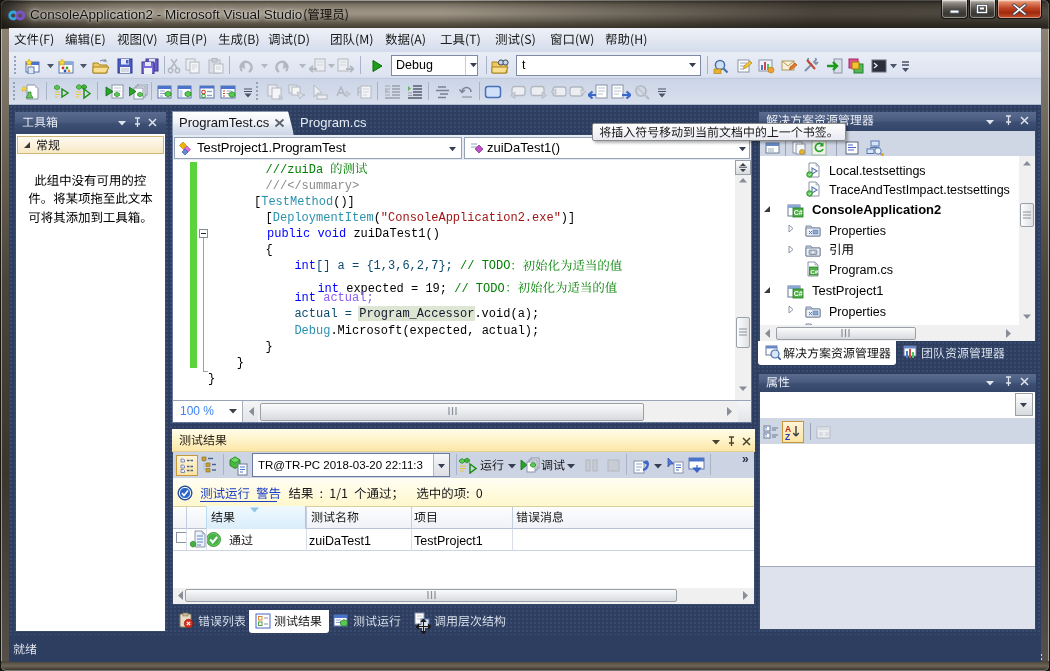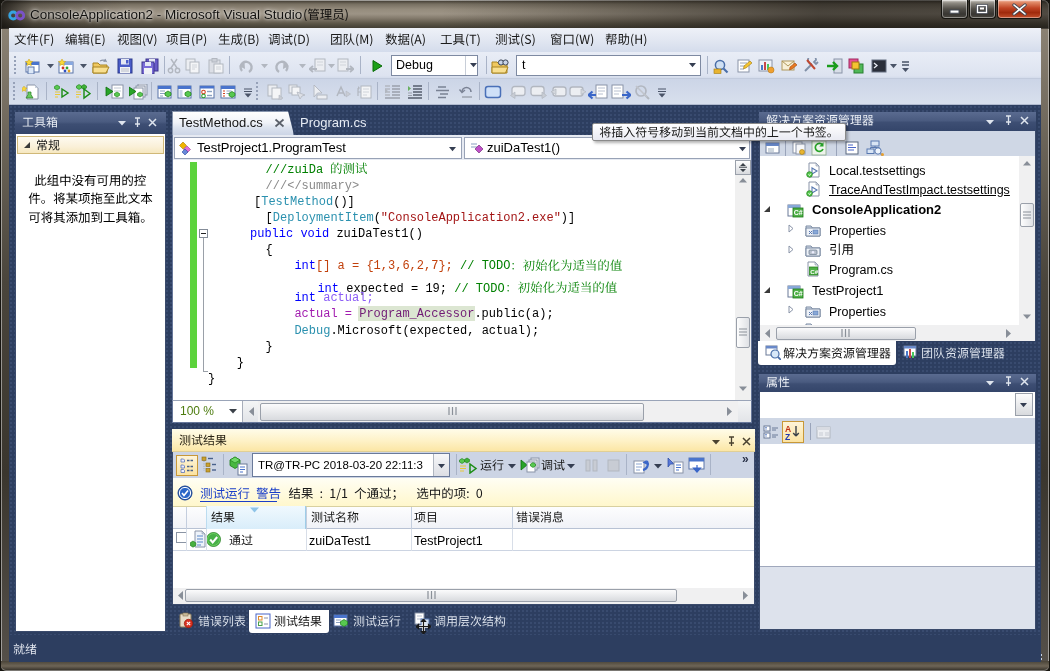--- a/index.html
+++ b/index.html
@@ -590,21 +590,21 @@
         <path transform="translate(4000 0)" d="M572 -716V65H644V-9H838V57H913V-716ZM644 -81V-643H838V-81ZM195 -827 194 -650H53V-577H192C185 -325 154 -103 28 29C47 41 74 64 86 81C221 -66 256 -306 265 -577H417C409 -192 400 -55 379 -26C370 -13 360 -9 345 -10C327 -10 284 -10 237 -14C250 7 257 39 259 61C304 64 350 65 378 61C407 57 426 48 444 22C475 -21 482 -167 490 -612C490 -623 490 -650 490 -650H267L269 -827Z"></path>
         <path transform="translate(5000 0)" d="M641 -754V-148H711V-754ZM839 -824V-37C839 -20 834 -15 817 -15C800 -14 745 -14 686 -16C698 4 710 38 714 59C787 59 840 57 871 44C901 32 912 10 912 -37V-824ZM62 -42 79 30C211 4 401 -32 579 -67L575 -133L365 -94V-251H565V-318H365V-425H294V-318H97V-251H294V-82ZM119 -439C143 -450 180 -454 493 -484C507 -461 519 -440 528 -422L585 -460C556 -517 490 -608 434 -675L379 -643C404 -613 430 -577 454 -543L198 -521C239 -575 280 -642 314 -708H585V-774H71V-708H230C198 -637 157 -573 142 -554C125 -530 110 -513 94 -510C103 -490 114 -455 119 -439Z"></path>
         <path transform="translate(6000 0)" d="M52 -72V3H951V-72H539V-650H900V-727H104V-650H456V-72Z"></path>
         <path transform="translate(7000 0)" d="M605 -84C716 -32 832 32 902 81L962 25C887 -22 766 -86 653 -137ZM328 -133C266 -79 141 -12 40 26C58 40 83 65 95 81C196 40 319 -25 399 -88ZM212 -792V-209H52V-141H951V-209H802V-792ZM284 -209V-300H727V-209ZM284 -586H727V-501H284ZM284 -644V-730H727V-644ZM284 -444H727V-357H284Z"></path>
         <path transform="translate(8000 0)" d="M570 -293H837V-191H570ZM570 -352V-451H837V-352ZM570 -132H837V-28H570ZM497 -519V79H570V35H837V73H913V-519ZM185 -844C153 -743 99 -643 36 -578C54 -568 86 -547 100 -536C133 -574 165 -624 194 -679H234C255 -639 274 -591 284 -556H235V-442H60V-372H220C176 -265 101 -148 33 -85C51 -71 71 -45 82 -27C134 -83 190 -168 235 -254V80H307V-256C349 -211 398 -156 420 -126L468 -185C444 -210 348 -300 307 -334V-372H466V-442H307V-551L354 -570C346 -599 329 -641 310 -679H488V-743H225C237 -771 248 -799 257 -827ZM578 -844C549 -745 496 -649 430 -587C449 -577 480 -556 494 -544C528 -580 561 -626 589 -678H649C682 -634 716 -580 729 -543L794 -571C781 -600 756 -641 728 -678H948V-743H620C632 -770 642 -798 651 -827Z"></path>
         <path transform="translate(9000 0)" d="M194 -244C111 -244 42 -176 42 -92C42 -7 111 61 194 61C279 61 347 -7 347 -92C347 -176 279 -244 194 -244ZM194 10C139 10 93 -35 93 -92C93 -147 139 -193 194 -193C251 -193 296 -147 296 -92C296 -35 251 10 194 10Z"></path>
       </g>
     </svg>
   </div>
 <div style="position:absolute;left:172px;top:111px;width:122px;height:24px;background:linear-gradient(180deg,#fefefe 0%,#f0f3f8 45%,#dbe2ee 70%,#ccd5e6 100%);border:1px solid #8795ad;border-bottom:none;clip-path:polygon(0 0, 116px 0, 122px 100%, 0 100%);"></div>
-<div style="position:absolute;left:179px;top:115px;font:normal 13px/16px 'Liberation Sans', sans-serif;color:#141414;white-space:pre;">TestMethod.cs</div>
+<div style="position:absolute;left:179px;top:115px;font:normal 13px/16px 'Liberation Sans', sans-serif;color:#141414;white-space:pre;">ProgramTest.cs</div>
 <svg style="position:absolute;left:274px;top:118px;" width="11" height="10" viewBox="0 0 11 10">
     <path d="M1.5 1.5 l8 7 M9.5 1.5 l-8 7" stroke="#5a6069" stroke-width="1.7"></path>
   </svg>
 <div style="position:absolute;left:300px;top:115px;font:normal 13px/16px 'Liberation Sans', sans-serif;color:#e6ebf4;white-space:pre;">Program.cs</div>
 <div style="position:absolute;left:172px;top:135px;width:580px;height:288px;background:#e6eaf2;border:1px solid #67779a;border-top:none;"></div>
 <div style="position:absolute;left:174px;top:137px;width:288px;height:22px;background:#fff;border:1px solid #98a2b6;"></div>
 <svg style="position:absolute;left:178px;top:141px;" width="16" height="15" viewBox="0 0 16 15">
     <path d="M5 1 l3.5 3.5 L5 8 1.5 4.5z" fill="#f0b400" stroke="#a87c00" stroke-width=".6"></path>
     <path d="M9 5 l3.5 3.5 L9 12 5.5 8.5z" fill="#e070d8" stroke="#983890" stroke-width=".6"></path>
     <path d="M7 8 l3 3 L7 14 4 11z" fill="#6888d8" stroke="#2848a0" stroke-width=".6"></path>
@@ -631,23 +631,23 @@
 <div style="position:absolute;left:265.6px;top:162.0px;font:12px/16px 'Liberation Mono', monospace;white-space:pre;"><span style="color:#008000">///zuiDa </span><span style="display:inline-block;vertical-align:-2.5px;"><svg style="display:block;" width="37.5" height="13.2" viewBox="0 -880 3000 1060">
         <g fill="#008000">
           <path transform="translate(0 0)" d="M545 -455 534 -448C584 -395 644 -308 655 -240C728 -184 786 -347 545 -455ZM333 -813 228 -837C219 -784 202 -712 190 -661H157L90 -693V47H101C129 47 152 32 152 24V-58H361V18H370C393 18 423 1 424 -6V-619C444 -623 461 -631 467 -639L388 -701L351 -661H224C247 -701 276 -753 296 -792C316 -792 329 -799 333 -813ZM361 -631V-381H152V-631ZM152 -352H361V-87H152ZM706 -807 603 -837C570 -683 507 -530 443 -431L457 -421C512 -476 561 -549 603 -632H847C840 -290 825 -62 788 -25C777 -14 769 -11 749 -11C726 -11 654 -18 608 -23L607 -5C648 2 691 14 706 25C721 36 726 55 726 76C774 76 814 62 841 28C889 -30 906 -253 913 -623C936 -625 948 -630 956 -639L877 -706L836 -661H617C636 -701 653 -744 668 -787C690 -786 702 -796 706 -807Z"></path>
           <path transform="translate(1000 0)" d="M541 -625 445 -650C444 -250 449 -67 232 63L246 81C506 -39 497 -238 504 -603C527 -603 537 -613 541 -625ZM494 -184 483 -176C531 -131 589 -53 604 8C674 58 722 -94 494 -184ZM313 -796V-199H321C351 -199 369 -212 369 -217V-736H585V-219H594C620 -219 643 -234 643 -239V-732C665 -734 676 -740 684 -748L613 -804L581 -766H381ZM950 -808 854 -819V-21C854 -6 850 0 832 0C814 0 725 -8 725 -8V8C764 13 788 21 800 31C813 42 818 59 820 78C904 69 913 37 913 -15V-782C937 -785 947 -794 950 -808ZM812 -694 721 -705V-143H732C753 -143 776 -157 776 -165V-668C801 -672 809 -681 812 -694ZM97 -203C86 -203 55 -203 55 -203V-181C76 -179 89 -177 103 -167C122 -153 129 -72 114 29C116 60 128 78 146 78C180 78 199 52 201 10C204 -73 176 -120 175 -165C174 -189 180 -220 187 -251C196 -298 255 -518 286 -639L267 -642C135 -259 135 -259 120 -225C112 -203 108 -203 97 -203ZM48 -602 38 -593C73 -564 115 -511 128 -469C194 -427 243 -559 48 -602ZM114 -828 104 -819C145 -790 195 -736 208 -691C279 -648 324 -792 114 -828Z"></path>
           <path transform="translate(2000 0)" d="M793 -807 782 -801C810 -769 843 -714 851 -672C911 -625 973 -745 793 -807ZM107 -834 95 -826C137 -780 191 -701 206 -642C274 -595 323 -737 107 -834ZM228 -531C247 -535 261 -542 265 -549L200 -604L167 -569H39L48 -539H166V-90C166 -72 161 -66 130 -49L173 31C182 27 194 15 200 -4C271 -78 333 -151 365 -189L354 -201L228 -105ZM594 -463 554 -413H319L327 -383H457V-98C388 -80 331 -66 298 -60L337 14C346 10 353 2 357 -9C495 -64 600 -109 675 -142L671 -156L519 -115V-383H641C655 -383 664 -388 666 -399C639 -427 594 -463 594 -463ZM885 -658 839 -600H724C723 -662 723 -727 724 -792C749 -795 758 -806 759 -819L655 -832C655 -751 656 -674 658 -600H305L313 -571H660C672 -296 713 -81 847 31C882 65 939 92 963 64C972 54 969 36 944 -1L959 -152L947 -154C935 -113 919 -67 908 -41C900 -22 895 -21 881 -35C766 -126 732 -331 725 -571H943C957 -571 967 -576 970 -587C937 -617 885 -658 885 -658Z"></path>
         </g>
       </svg></span></div>
 <div style="position:absolute;left:265.6px;top:178.05px;font:12px/16px 'Liberation Mono', monospace;white-space:pre;"><span style="color:#8a8a8a">///&lt;/summary&gt;</span></div>
 <div style="position:absolute;left:254px;top:194.1px;font:12px/16px 'Liberation Mono', monospace;white-space:pre;"><span style="color:#000">[</span><span style="color:#2B91AF">TestMethod</span><span style="color:#000">()]</span></div>
 <div style="position:absolute;left:265.6px;top:210.15px;font:12px/16px 'Liberation Mono', monospace;white-space:pre;"><span style="color:#000">[</span><span style="color:#2B91AF">DeploymentItem</span><span style="color:#000">(</span><span style="color:#A31515">"ConsoleApplication2.exe"</span><span style="color:#000">)]</span></div>
-<div style="position:absolute;left:250px;top:226.2px;font:12px/16px 'Liberation Mono', monospace;white-space:pre;"><span style="color:#0000FF">public void</span><span style="color:#000"> zuiDaTest1()</span></div>
+<div style="position:absolute;left:267px;top:226.2px;font:12px/16px 'Liberation Mono', monospace;white-space:pre;"><span style="color:#0000FF">public void</span><span style="color:#000"> zuiDaTest1()</span></div>
 <div style="position:absolute;left:265.6px;top:242.25px;font:12px/16px 'Liberation Mono', monospace;white-space:pre;"><span style="color:#000">{</span></div>
-<div style="position:absolute;left:294.4px;top:258.3px;font:12px/16px 'Liberation Mono', monospace;white-space:pre;"><span style="color:#0000FF">int</span><span style="color:#c2410c">[] a = {1,3,6,2,7}; </span><span style="color:#008000">// TODO</span><span style="display:inline-block;vertical-align:-2.5px;"><svg style="display:block;" width="112.5" height="13.2" viewBox="0 -880 9000 1060">
+<div style="position:absolute;left:294.4px;top:258.3px;font:12px/16px 'Liberation Mono', monospace;white-space:pre;"><span style="color:#0000FF">int</span><span style="color:#0c4a6e">[] a = {1,3,6,2,7}; </span><span style="color:#008000">// TODO</span><span style="display:inline-block;vertical-align:-2.5px;"><svg style="display:block;" width="112.5" height="13.2" viewBox="0 -880 9000 1060">
         <g fill="#008000">
           <path transform="translate(0 0)" d="M232 -34C268 -34 294 -62 294 -94C294 -129 268 -155 232 -155C196 -155 170 -129 170 -94C170 -62 196 -34 232 -34ZM232 -436C268 -436 294 -464 294 -496C294 -531 268 -557 232 -557C196 -557 170 -531 170 -496C170 -464 196 -436 232 -436Z"></path>
           <path transform="translate(1000 0)" d="M156 -839 146 -831C185 -795 232 -731 244 -681C313 -635 364 -776 156 -839ZM606 -693C590 -344 553 -72 326 61L340 77C610 -56 657 -307 678 -693H861C854 -314 838 -68 799 -29C787 -16 779 -14 759 -14C737 -14 669 -21 626 -25L625 -7C664 0 704 11 720 23C733 34 736 52 736 73C782 73 824 58 852 22C901 -39 919 -277 926 -685C948 -687 962 -693 969 -701L891 -767L851 -723H417L426 -693ZM272 55V-353C323 -314 384 -257 407 -211C470 -177 505 -280 343 -349C376 -370 409 -398 436 -426C453 -418 468 -423 474 -431L407 -485C380 -436 346 -391 316 -360L272 -373V-405C327 -470 373 -538 404 -603C429 -605 440 -606 449 -613L376 -685L332 -644H35L44 -614H332C274 -476 149 -309 23 -209L36 -197C95 -234 153 -281 206 -334V79H217C249 79 272 62 272 55Z"></path>
           <path transform="translate(2000 0)" d="M761 -668 749 -659C789 -620 834 -564 864 -507C722 -498 586 -490 501 -488C582 -571 670 -693 718 -779C739 -778 751 -787 755 -796L651 -837C620 -743 533 -572 465 -499C457 -492 439 -487 439 -487L479 -403C486 -406 492 -412 498 -423C648 -443 783 -468 875 -486C886 -461 895 -437 898 -414C973 -356 1025 -537 761 -668ZM279 -798C307 -798 315 -808 319 -820L218 -843C209 -786 190 -699 167 -608H38L47 -578H160C132 -467 100 -353 75 -286C125 -253 184 -208 237 -161C191 -73 125 3 32 64L43 78C148 24 222 -45 275 -125C315 -86 350 -46 371 -10C430 24 475 -61 309 -182C369 -297 394 -431 409 -570C431 -572 440 -574 447 -583L375 -649L337 -608H232C252 -681 268 -748 279 -798ZM554 -37V-295H834V-37ZM493 -356V75H502C534 75 554 60 554 56V-7H834V65H844C873 65 896 51 896 46V-290C917 -294 928 -299 934 -307L862 -363L830 -324H566ZM133 -282C164 -366 197 -476 224 -578H344C332 -447 310 -322 262 -212C227 -235 184 -258 133 -282Z"></path>
           <path transform="translate(3000 0)" d="M821 -662C760 -573 667 -471 558 -377V-782C582 -786 592 -796 594 -810L492 -822V-323C424 -269 352 -219 280 -178L290 -165C360 -196 428 -233 492 -273V-38C492 29 520 49 613 49H737C921 49 963 38 963 4C963 -10 956 -17 930 -27L927 -175H914C900 -108 887 -48 878 -31C873 -22 867 -19 854 -17C836 -16 795 -15 739 -15H620C569 -15 558 -26 558 -54V-317C685 -405 792 -505 866 -592C889 -583 900 -585 908 -595ZM301 -836C236 -633 126 -433 22 -311L36 -302C88 -345 138 -399 185 -460V77H198C222 77 250 62 251 57V-519C269 -522 278 -529 282 -538L249 -551C293 -621 334 -698 368 -780C391 -778 403 -787 408 -798Z"></path>
           <path transform="translate(4000 0)" d="M549 -417 537 -410C583 -355 635 -265 641 -195C713 -132 779 -297 549 -417ZM183 -801 172 -793C218 -749 275 -673 286 -613C358 -559 414 -714 183 -801ZM542 -798C567 -801 575 -812 577 -826L468 -837C468 -746 468 -654 458 -563H67L76 -534H454C425 -322 333 -116 43 55L56 73C395 -93 493 -314 525 -534H838C826 -288 803 -59 762 -22C749 -10 740 -9 716 -9C690 -9 592 -17 534 -24L533 -6C584 2 643 14 663 27C680 38 685 55 685 74C740 74 783 61 813 28C866 -27 894 -258 904 -525C927 -527 939 -533 947 -540L868 -607L828 -563H528C538 -643 540 -722 542 -798Z"></path>
           <path transform="translate(5000 0)" d="M104 -822 92 -815C137 -760 196 -672 214 -607C285 -556 335 -704 104 -822ZM880 -633 832 -571H664V-730C733 -741 797 -753 849 -766C873 -756 891 -756 901 -764L823 -837C720 -794 520 -739 357 -715L361 -697C438 -701 520 -709 598 -720V-571H318L326 -541H598V-385H477L408 -417V-63H418C445 -63 472 -78 472 -84V-127H796V-70H805C827 -70 860 -85 861 -92V-344C881 -348 897 -355 904 -363L822 -426L785 -385H664V-541H943C957 -541 967 -546 970 -557C936 -589 880 -633 880 -633ZM796 -356V-156H472V-356ZM184 -130C143 -99 83 -43 41 -12L101 63C108 56 110 48 106 40C136 -7 189 -77 210 -109C220 -122 229 -124 242 -110C335 8 431 44 618 44C725 44 815 44 907 44C912 15 928 -6 958 -13V-25C843 -21 751 -20 639 -20C455 -20 347 -40 256 -137C252 -141 248 -145 245 -146V-463C272 -467 286 -474 293 -482L207 -553L169 -502H37L43 -473H184Z"></path>
           <path transform="translate(6000 0)" d="M875 -734 774 -779C733 -682 678 -578 635 -513L650 -503C711 -557 781 -639 836 -719C857 -716 870 -723 875 -734ZM152 -773 140 -765C196 -703 269 -602 289 -525C364 -469 413 -636 152 -773ZM569 -826 466 -837V-472H99L108 -443H779V-252H153L162 -223H779V-20H93L102 9H779V78H789C813 78 844 61 845 54V-430C865 -434 882 -442 889 -450L807 -514L769 -472H532V-798C557 -802 567 -812 569 -826Z"></path>
           <path transform="translate(7000 0)" d="M545 -455 534 -448C584 -395 644 -308 655 -240C728 -184 786 -347 545 -455ZM333 -813 228 -837C219 -784 202 -712 190 -661H157L90 -693V47H101C129 47 152 32 152 24V-58H361V18H370C393 18 423 1 424 -6V-619C444 -623 461 -631 467 -639L388 -701L351 -661H224C247 -701 276 -753 296 -792C316 -792 329 -799 333 -813ZM361 -631V-381H152V-631ZM152 -352H361V-87H152ZM706 -807 603 -837C570 -683 507 -530 443 -431L457 -421C512 -476 561 -549 603 -632H847C840 -290 825 -62 788 -25C777 -14 769 -11 749 -11C726 -11 654 -18 608 -23L607 -5C648 2 691 14 706 25C721 36 726 55 726 76C774 76 814 62 841 28C889 -30 906 -253 913 -623C936 -625 948 -630 956 -639L877 -706L836 -661H617C636 -701 653 -744 668 -787C690 -786 702 -796 706 -807Z"></path>
           <path transform="translate(8000 0)" d="M258 -556 221 -570C257 -637 289 -710 316 -785C339 -784 350 -793 355 -804L248 -838C198 -646 111 -452 27 -330L41 -321C83 -362 124 -413 161 -469V76H174C200 76 226 59 227 53V-537C245 -540 255 -547 258 -556ZM860 -768 811 -708H638L646 -802C666 -804 678 -815 679 -829L579 -838L576 -708H314L322 -678H575L571 -571H466L392 -603V9H269L277 38H949C963 38 971 33 974 22C945 -7 896 -47 896 -47L853 9H840V-532C864 -535 879 -540 886 -550L799 -616L764 -571H626L636 -678H920C934 -678 945 -683 946 -694C913 -726 860 -768 860 -768ZM455 9V-121H775V9ZM455 -151V-263H775V-151ZM455 -292V-402H775V-292ZM455 -432V-541H775V-432Z"></path>
@@ -661,21 +661,21 @@
           <path transform="translate(3000 0)" d="M821 -662C760 -573 667 -471 558 -377V-782C582 -786 592 -796 594 -810L492 -822V-323C424 -269 352 -219 280 -178L290 -165C360 -196 428 -233 492 -273V-38C492 29 520 49 613 49H737C921 49 963 38 963 4C963 -10 956 -17 930 -27L927 -175H914C900 -108 887 -48 878 -31C873 -22 867 -19 854 -17C836 -16 795 -15 739 -15H620C569 -15 558 -26 558 -54V-317C685 -405 792 -505 866 -592C889 -583 900 -585 908 -595ZM301 -836C236 -633 126 -433 22 -311L36 -302C88 -345 138 -399 185 -460V77H198C222 77 250 62 251 57V-519C269 -522 278 -529 282 -538L249 -551C293 -621 334 -698 368 -780C391 -778 403 -787 408 -798Z"></path>
           <path transform="translate(4000 0)" d="M549 -417 537 -410C583 -355 635 -265 641 -195C713 -132 779 -297 549 -417ZM183 -801 172 -793C218 -749 275 -673 286 -613C358 -559 414 -714 183 -801ZM542 -798C567 -801 575 -812 577 -826L468 -837C468 -746 468 -654 458 -563H67L76 -534H454C425 -322 333 -116 43 55L56 73C395 -93 493 -314 525 -534H838C826 -288 803 -59 762 -22C749 -10 740 -9 716 -9C690 -9 592 -17 534 -24L533 -6C584 2 643 14 663 27C680 38 685 55 685 74C740 74 783 61 813 28C866 -27 894 -258 904 -525C927 -527 939 -533 947 -540L868 -607L828 -563H528C538 -643 540 -722 542 -798Z"></path>
           <path transform="translate(5000 0)" d="M104 -822 92 -815C137 -760 196 -672 214 -607C285 -556 335 -704 104 -822ZM880 -633 832 -571H664V-730C733 -741 797 -753 849 -766C873 -756 891 -756 901 -764L823 -837C720 -794 520 -739 357 -715L361 -697C438 -701 520 -709 598 -720V-571H318L326 -541H598V-385H477L408 -417V-63H418C445 -63 472 -78 472 -84V-127H796V-70H805C827 -70 860 -85 861 -92V-344C881 -348 897 -355 904 -363L822 -426L785 -385H664V-541H943C957 -541 967 -546 970 -557C936 -589 880 -633 880 -633ZM796 -356V-156H472V-356ZM184 -130C143 -99 83 -43 41 -12L101 63C108 56 110 48 106 40C136 -7 189 -77 210 -109C220 -122 229 -124 242 -110C335 8 431 44 618 44C725 44 815 44 907 44C912 15 928 -6 958 -13V-25C843 -21 751 -20 639 -20C455 -20 347 -40 256 -137C252 -141 248 -145 245 -146V-463C272 -467 286 -474 293 -482L207 -553L169 -502H37L43 -473H184Z"></path>
           <path transform="translate(6000 0)" d="M875 -734 774 -779C733 -682 678 -578 635 -513L650 -503C711 -557 781 -639 836 -719C857 -716 870 -723 875 -734ZM152 -773 140 -765C196 -703 269 -602 289 -525C364 -469 413 -636 152 -773ZM569 -826 466 -837V-472H99L108 -443H779V-252H153L162 -223H779V-20H93L102 9H779V78H789C813 78 844 61 845 54V-430C865 -434 882 -442 889 -450L807 -514L769 -472H532V-798C557 -802 567 -812 569 -826Z"></path>
           <path transform="translate(7000 0)" d="M545 -455 534 -448C584 -395 644 -308 655 -240C728 -184 786 -347 545 -455ZM333 -813 228 -837C219 -784 202 -712 190 -661H157L90 -693V47H101C129 47 152 32 152 24V-58H361V18H370C393 18 423 1 424 -6V-619C444 -623 461 -631 467 -639L388 -701L351 -661H224C247 -701 276 -753 296 -792C316 -792 329 -799 333 -813ZM361 -631V-381H152V-631ZM152 -352H361V-87H152ZM706 -807 603 -837C570 -683 507 -530 443 -431L457 -421C512 -476 561 -549 603 -632H847C840 -290 825 -62 788 -25C777 -14 769 -11 749 -11C726 -11 654 -18 608 -23L607 -5C648 2 691 14 706 25C721 36 726 55 726 76C774 76 814 62 841 28C889 -30 906 -253 913 -623C936 -625 948 -630 956 -639L877 -706L836 -661H617C636 -701 653 -744 668 -787C690 -786 702 -796 706 -807Z"></path>
           <path transform="translate(8000 0)" d="M258 -556 221 -570C257 -637 289 -710 316 -785C339 -784 350 -793 355 -804L248 -838C198 -646 111 -452 27 -330L41 -321C83 -362 124 -413 161 -469V76H174C200 76 226 59 227 53V-537C245 -540 255 -547 258 -556ZM860 -768 811 -708H638L646 -802C666 -804 678 -815 679 -829L579 -838L576 -708H314L322 -678H575L571 -571H466L392 -603V9H269L277 38H949C963 38 971 33 974 22C945 -7 896 -47 896 -47L853 9H840V-532C864 -535 879 -540 886 -550L799 -616L764 -571H626L636 -678H920C934 -678 945 -683 946 -694C913 -726 860 -768 860 -768ZM455 9V-121H775V9ZM455 -151V-263H775V-151ZM455 -292V-402H775V-292ZM455 -432V-541H775V-432Z"></path>
         </g>
       </svg></span></div>
 <div style="position:absolute;left:294.4px;top:290.4px;font:12px/16px 'Liberation Mono', monospace;white-space:pre;"><span style="color:#0000FF">int</span><span style="color:#8b5cf6"> actual;</span></div>
 <div style="position:absolute;left:358.2px;top:306.0px;width:117px;height:15px;background:#dce6d2;"></div>
-<div style="position:absolute;left:294.4px;top:306.45000000000005px;font:12px/16px 'Liberation Mono', monospace;white-space:pre;"><span style="color:#a21caf">actual = </span><span style="color:#701a75">Program_Accessor</span><span style="color:#000">.public(a);</span></div>
+<div style="position:absolute;left:294.4px;top:306.45000000000005px;font:12px/16px 'Liberation Mono', monospace;white-space:pre;"><span style="color:#0c4a6e">actual = </span><span style="color:#0f172a">Program_Accessor</span><span style="color:#000">.void(a);</span></div>
 <div style="position:absolute;left:294.4px;top:322.5px;font:12px/16px 'Liberation Mono', monospace;white-space:pre;"><span style="color:#2B91AF">Debug</span><span style="color:#000">.Microsoft(expected, actual);</span></div>
 <div style="position:absolute;left:265.6px;top:338.55px;font:12px/16px 'Liberation Mono', monospace;white-space:pre;"><span style="color:#000">}</span></div>
 <div style="position:absolute;left:236.8px;top:354.6px;font:12px/16px 'Liberation Mono', monospace;white-space:pre;"><span style="color:#000">}</span></div>
 <div style="position:absolute;left:208.0px;top:370.65px;font:12px/16px 'Liberation Mono', monospace;white-space:pre;"><span style="color:#000">}</span></div>
 <div style="position:absolute;left:735px;top:160px;width:16px;height:240px;background:#f0f0f0;"></div>
 <div style="position:absolute;left:735px;top:160px;width:16px;height:15px;background:linear-gradient(180deg,#fdfdfd,#d8dade);border:1px solid #9aa0aa;"></div>
 <svg style="position:absolute;left:739px;top:163px;" width="8" height="9" viewBox="0 0 8 9">
     <path d="M4 0 l3 3 h-6z M4 9 l3 -3 h-6z" fill="#3a4048"></path>
     <path d="M0 4.2 h8" stroke="#3a4048"></path>
   </svg>
@@ -684,21 +684,21 @@
   </svg>
 <div style="position:absolute;left:736px;top:317px;width:14px;height:31px;background:linear-gradient(90deg,#fdfdfd,#dfe1e5);border:1px solid #9aa0aa;border-radius:2px;"></div>
 <svg style="position:absolute;left:739px;top:328px;" width="8" height="8" viewBox="0 0 8 8">
     <path d="M0 1 h8 M0 4 h8 M0 7 h8" stroke="#8a9098" stroke-width="1"></path>
   </svg>
 <svg style="position:absolute;left:739px;top:386px;" width="8" height="5" viewBox="0 0 8 5">
     <path d="M4 5 l4 -4.5 h-8z" fill="#888e98"></path>
   </svg>
 <div style="position:absolute;left:172px;top:400px;width:580px;height:23px;background:linear-gradient(180deg,#f4f5f6,#e2e4e8);border:1px solid #67779a;border-top:1px solid #9aa4b8;"></div>
 <div style="position:absolute;left:173px;top:401px;width:70px;height:21px;background:#fff;border-right:1px solid #a8aeba;"></div>
-<div style="position:absolute;left:180px;top:404px;font:normal 12px/15px 'Liberation Sans', sans-serif;color:#4d7c0f;white-space:pre;">100 %</div>
+<div style="position:absolute;left:180px;top:404px;font:normal 12px/15px 'Liberation Sans', sans-serif;color:#3b82f6;white-space:pre;">100 %</div>
 <svg style="position:absolute;left:229px;top:409px;" width="8" height="5" viewBox="0 0 8 5">
     <path d="M0 0 h8 l-4 4.5z" fill="#3a4048"></path>
   </svg>
 <svg style="position:absolute;left:248px;top:407px;" width="6" height="9" viewBox="0 0 6 9">
     <path d="M6 0 l-5 4.5 5 4.5z" fill="#888e98"></path>
   </svg>
 <div style="position:absolute;left:258px;top:401px;width:480px;height:21px;background:#f0f0f1;"></div>
 <div style="position:absolute;left:260px;top:402.5px;width:384px;height:18px;background:linear-gradient(180deg,#fbfbfc,#d8dade);border:1px solid #9aa0aa;border-radius:2px;"></div>
 <svg style="position:absolute;left:448px;top:407px;" width="9" height="8" viewBox="0 0 9 8">
     <path d="M1 0 v8 M4.5 0 v8 M8 0 v8" stroke="#8a9098" stroke-width="1.2"></path>
@@ -770,21 +770,21 @@
     <path d="M2.5 12.5 l1 1 1.5 -2" stroke="#fff" stroke-width=".9" fill="none"></path>
   </svg>
 <div style="position:absolute;left:829px;top:164px;font:normal 12.5px/15.5px 'Liberation Sans', sans-serif;color:#000;white-space:pre;">Local.testsettings</div>
 <svg style="position:absolute;left:806px;top:181px;" width="15" height="16" viewBox="0 0 15 16">
     <path d="M3 1 h7 l3 3 v11 h-10z" fill="#fff" stroke="#8a94a8"></path>
     <path d="M10 1 l3 3 h-3z" fill="#d8dee8" stroke="#8a94a8" stroke-width=".6"></path>
     <path d="M6 6 l5 3 -5 3z" fill="none" stroke="#5878b0" stroke-width="1.1"></path>
     <circle cx="3.5" cy="12.5" r="2.8" fill="#58c850" stroke="#1a7c14" stroke-width=".7"></circle>
     <path d="M2.5 12.5 l1 1 1.5 -2" stroke="#fff" stroke-width=".9" fill="none"></path>
   </svg>
-<div style="position:absolute;left:829px;top:183px;font:normal 12.5px/15.5px 'Liberation Sans', sans-serif;color:#000;white-space:pre;text-decoration:underline;">TraceAndTestImpact.testsettings</div>
+<div style="position:absolute;left:829px;top:183px;font:normal 12.5px/15.5px 'Liberation Sans', sans-serif;color:#000;white-space:pre;">TraceAndTestImpact.testsettings</div>
 <svg style="position:absolute;left:763px;top:205px;" width="8" height="8" viewBox="0 0 8 8">
     <path d="M7 1 v6 h-6z" fill="#3a3a3a"></path>
   </svg>
 <svg style="position:absolute;left:787px;top:202px;" width="17" height="16" viewBox="0 0 17 16">
     <rect x="1" y="3" width="12" height="11" fill="#fff" stroke="#6a7a98"></rect>
     <rect x="1" y="3" width="12" height="3" fill="#88a8d8"></rect>
     <rect x="6" y="6" width="10" height="9" fill="#50b048" stroke="#1a7c14" stroke-width=".8"></rect>
     <text x="6.8" y="13" font-family="Liberation Sans, sans-serif" font-size="7" fill="#fff" font-weight="bold">C#</text>
   </svg>
 <div style="position:absolute;left:812px;top:202px;font:bold 13px/16px 'Liberation Sans', sans-serif;color:#000;white-space:pre;">ConsoleApplication2</div>

